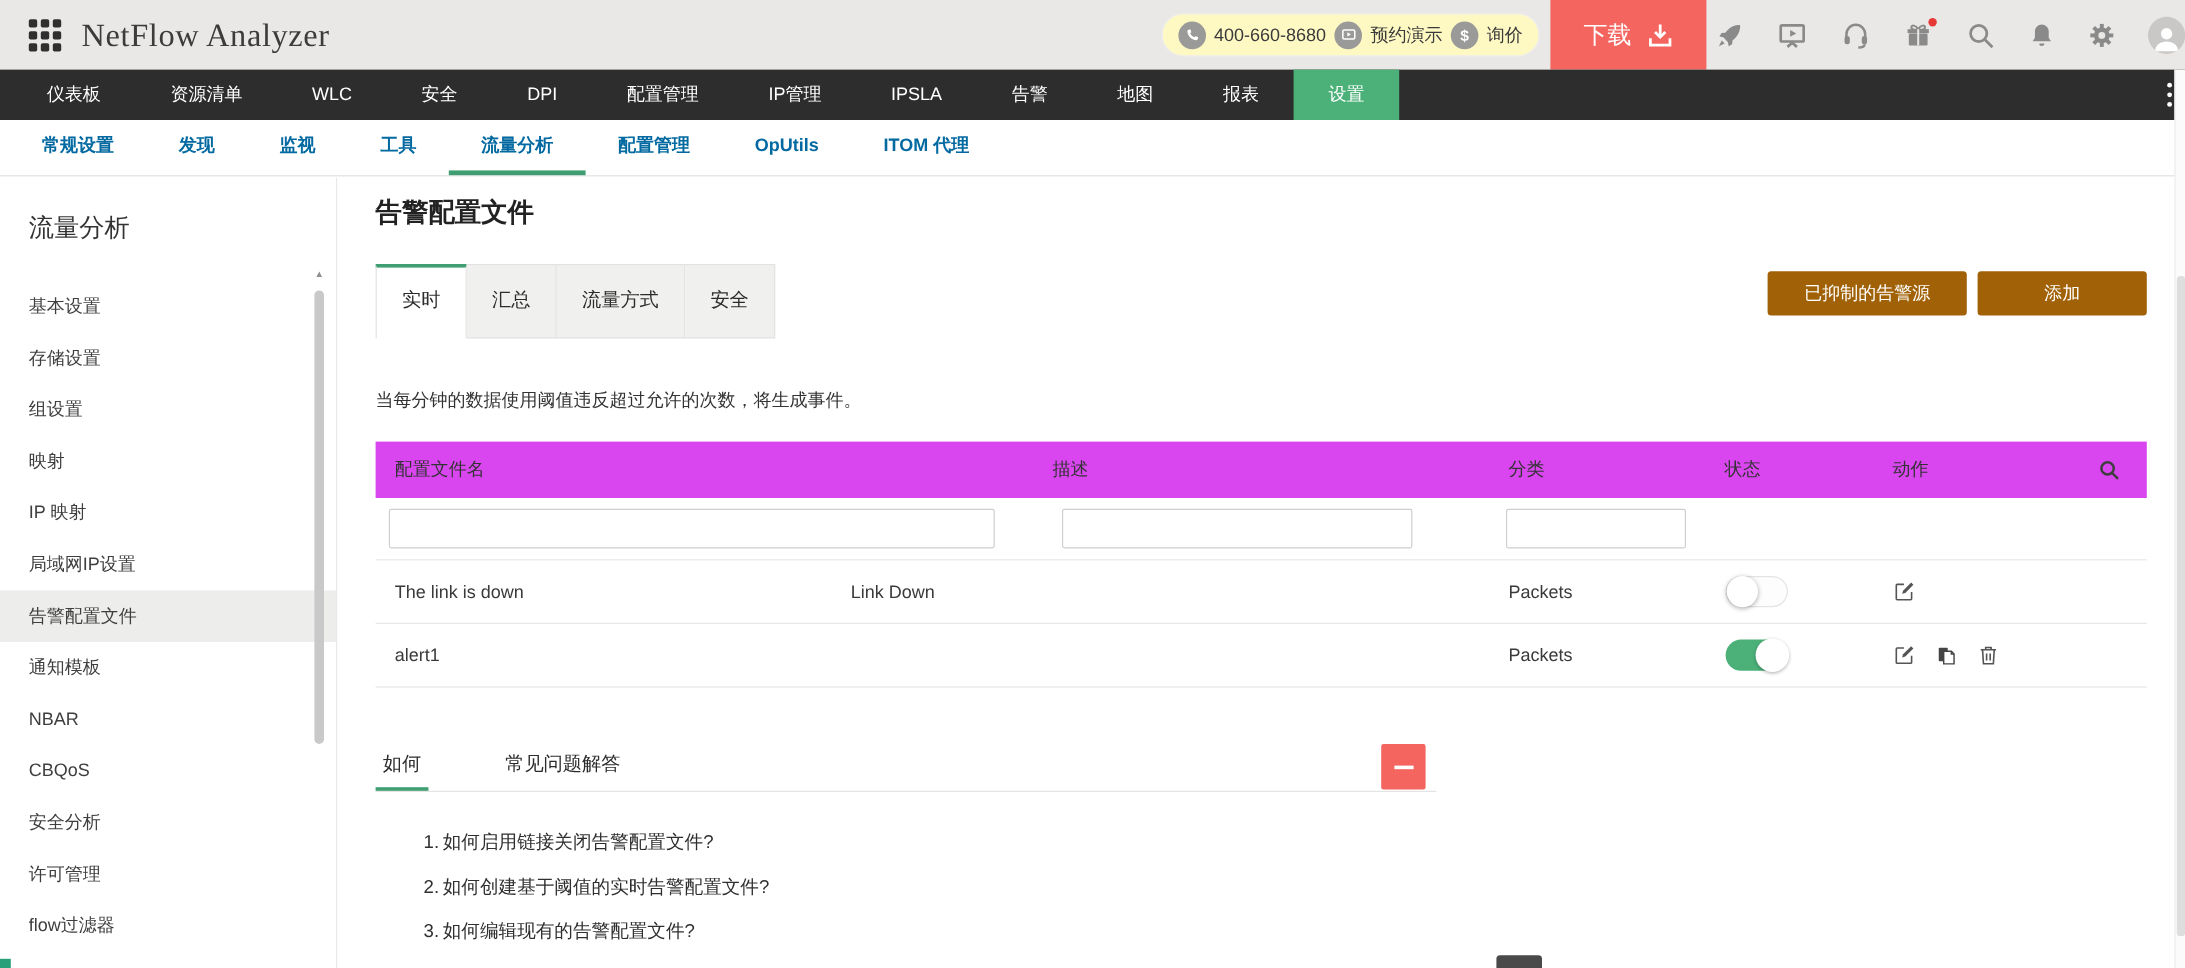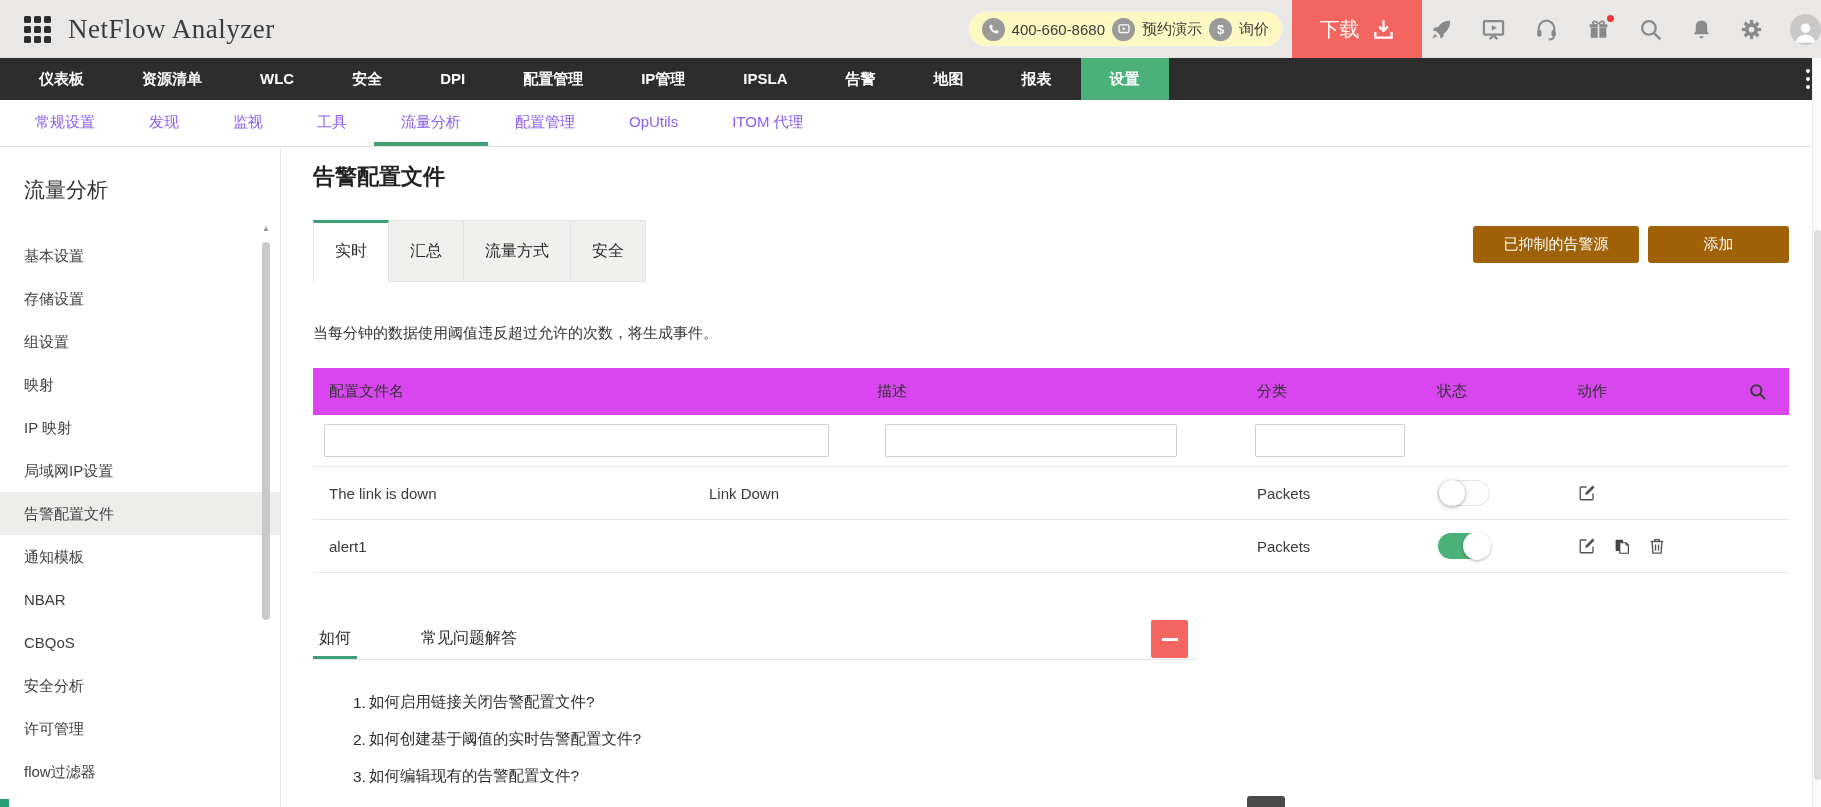--- a/index.html
+++ b/index.html
@@ -16,28 +16,28 @@
   .pill-circle { width:23px; height:23px; border-radius:50%; background:#9a9a98; display:flex; align-items:center; justify-content:center; flex:none; color:#fff; font-size:13px; font-weight:bold; }
   .pill-text { font-size:15px; color:#3a3a3a; white-space:nowrap; }
   .download-btn { position:absolute; top:0; right:399px; width:130px; height:58px; background:#f4655f; color:#fff; display:flex; align-items:center; justify-content:center; gap:12px; font-size:20px; cursor:pointer; }
   .top-icons { position:absolute; top:0; right:0; left:1430px; height:58px; display:flex; align-items:center; gap:27px; }
   .top-icon { position:relative; display:flex; align-items:center; justify-content:center; cursor:pointer; }
   .badge-dot { position:absolute; top:-2px; right:-3px; width:7px; height:7px; border-radius:50%; background:#e53935; }
   .avatar { width:31px; height:31px; border-radius:50%; background:#c9c8c6; display:flex; align-items:flex-end; justify-content:center; overflow:hidden; }
 
   
   .mainnav { position:absolute; left:0; top:58px; width:1821px; height:42px; background:#2d2d2d; display:flex; align-items:stretch; padding-left:10px; }
-  .nav-item { color:#fff; font-size:15px; font-weight:bold; line-height:42px; padding:0 29px; cursor:pointer; white-space:nowrap; }
+  .nav-item { color:#fff; font-size:15px; font-weight:normal; line-height:42px; padding:0 29px; cursor:pointer; white-space:nowrap; }
   .nav-item.active { background:#4bb179; }
   .kebab { margin-left:auto; margin-right:5px; display:flex; flex-direction:column; justify-content:center; gap:4px; padding:0 6px; cursor:pointer; }
   .kebab span { width:4px; height:4px; border-radius:50%; background:#fff; }
 
   
   .subnav { position:absolute; left:0; top:100px; width:1821px; height:47px; background:#fff; border-bottom:1px solid #e2e2e2; display:flex; align-items:stretch; padding-left:8px; }
-  .subnav-item { font-size:15px; font-weight:normal; color:#8b5cf6; line-height:44px; padding:0 27px; cursor:pointer; border-bottom:4px solid transparent; white-space:nowrap; }
+  .subnav-item { font-size:15px; font-weight:bold; color:#0369a1; line-height:44px; padding:0 27px; cursor:pointer; border-bottom:4px solid transparent; white-space:nowrap; }
   .subnav-item.active { border-bottom-color:#3f9f73; }
 
   
   .sidebar { position:absolute; left:0; top:148px; width:280px; height:659px; background:#fff; }
   .sidebar-title { font-size:21px; color:#333; margin:28px 0 0 24px; }
   .side-list { list-style:none; margin-top:30px; }
   .side-item { height:43px; line-height:43px; padding-left:24px; font-size:15px; color:#3e3e3e; cursor:pointer; white-space:nowrap; }
   .side-item.active { background:#ededeb; }
   .side-scrollbar-arrow { position:absolute; left:261px; top:76px; width:10px; text-align:center; font-size:8px; color:#8f8f8f; }
   .side-scrollbar-thumb { position:absolute; left:262px; top:94px; width:8px; height:378px; background:#c9c9c9; border-radius:4px; }

